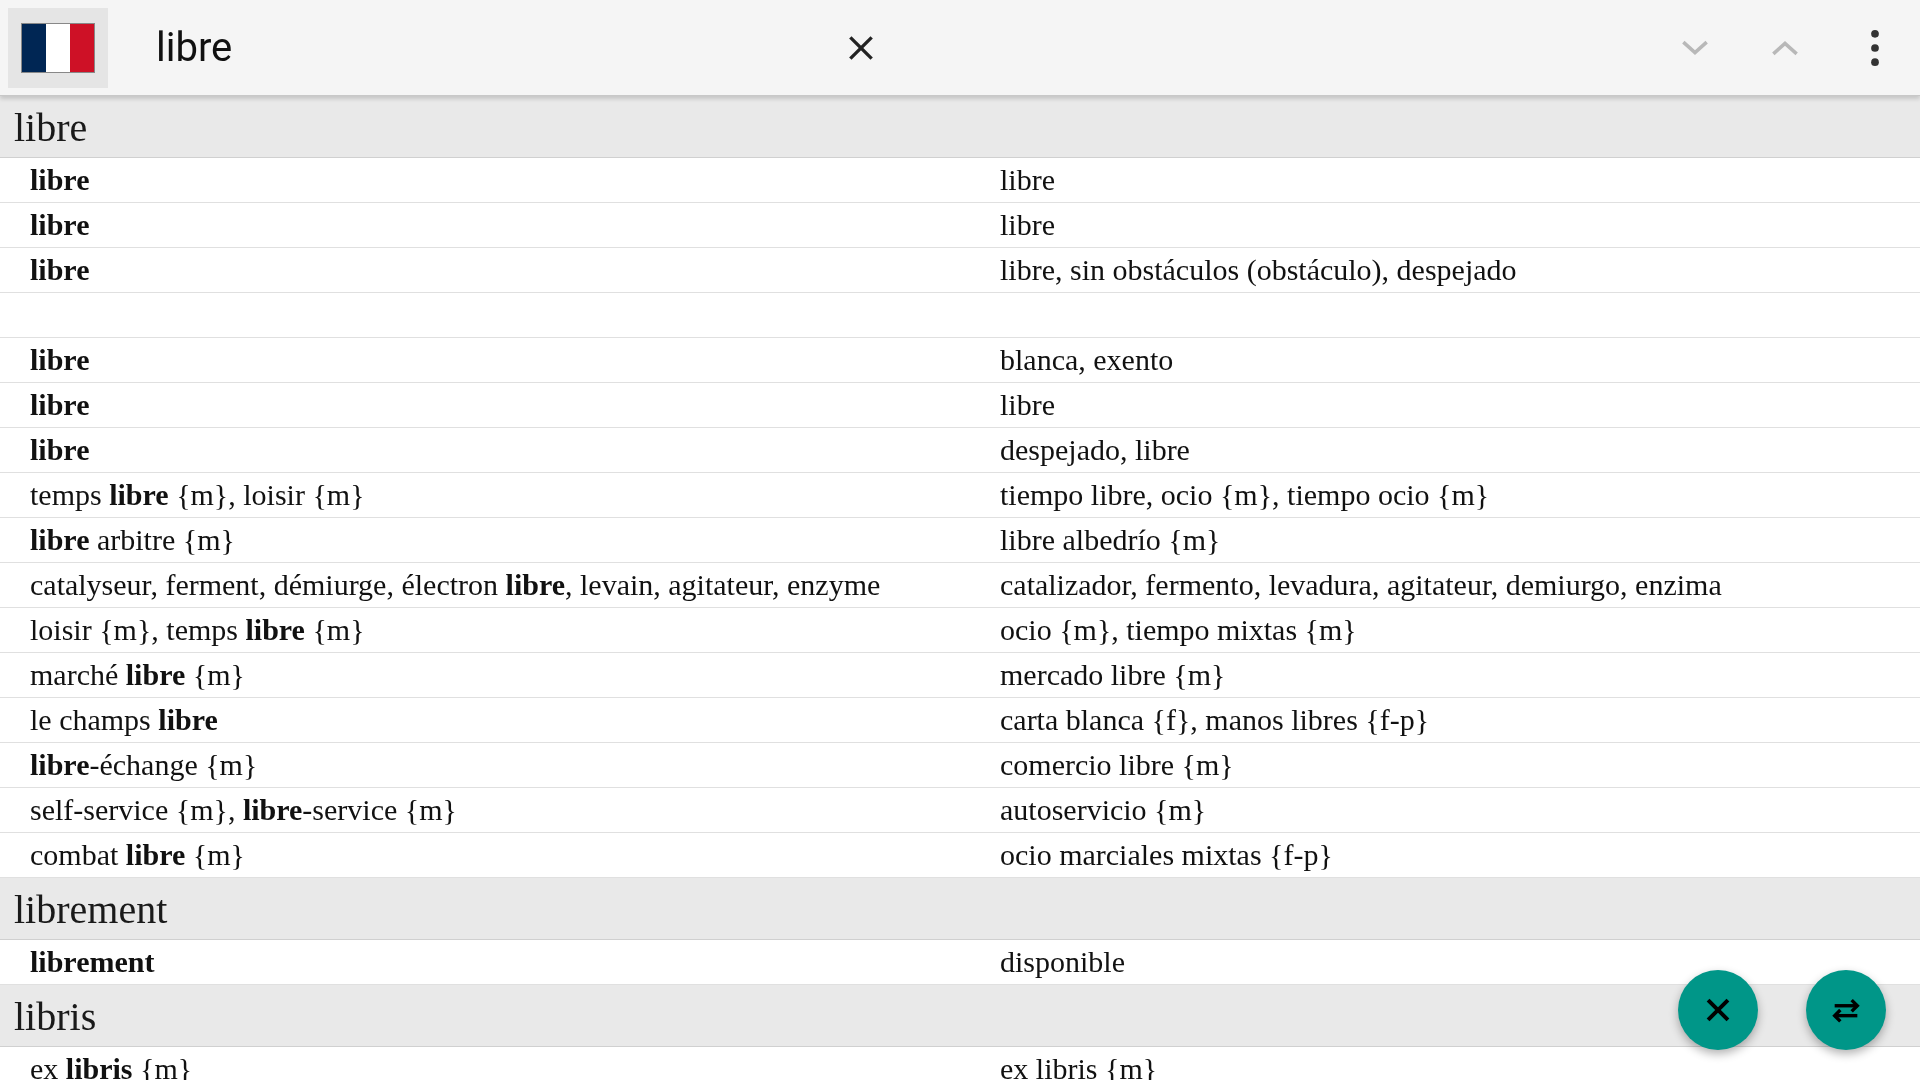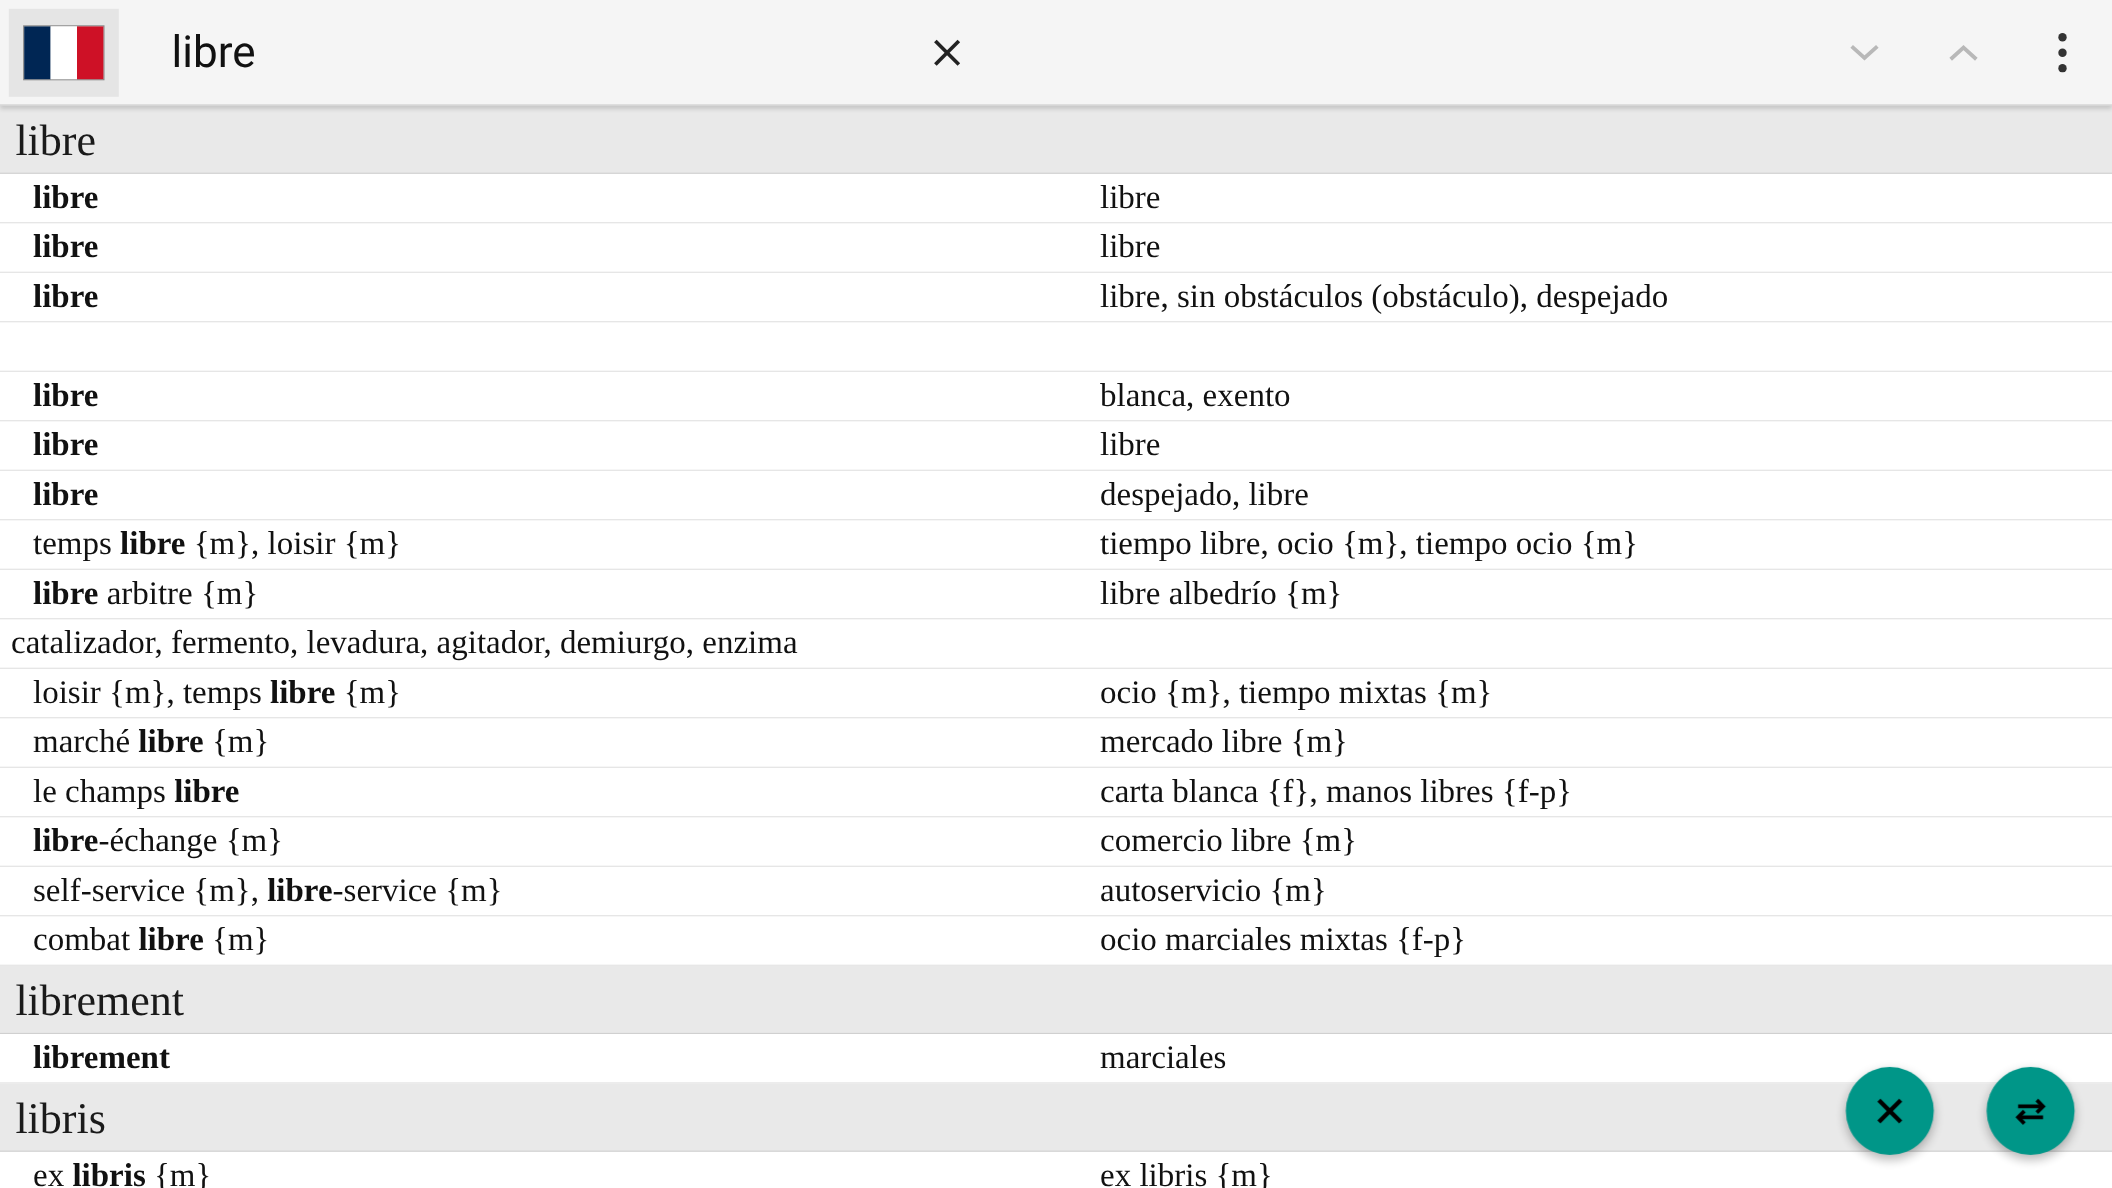--- a/index.html
+++ b/index.html
@@ -180,21 +180,22 @@
     </div>
     <div class="row">
       <div class="cell-l">temps <b>libre</b> {m}, loisir {m}</div>
       <div class="cell-r">tiempo libre, ocio {m}, tiempo ocio {m}</div>
     </div>
     <div class="row">
       <div class="cell-l"><b>libre</b> arbitre {m}</div>
       <div class="cell-r">libre albedrío {m}</div>
     </div>
     <div class="row">
-      <div class="cell-r">catalizador, fermento, levadura, agitador, demiurgo, enzima</div>
+      <div class="cell-l">catalyseur, ferment, démiurge, électron <b>libre</b>, levain, agitateur, enzyme</div>
+      <div class="cell-r">catalizador, fermento, levadura, agitateur, demiurgo, enzima</div>
     </div>
     <div class="row">
       <div class="cell-l">loisir {m}, temps <b>libre</b> {m}</div>
       <div class="cell-r">ocio {m}, tiempo mixtas {m}</div>
     </div>
     <div class="row">
       <div class="cell-l">marché <b>libre</b> {m}</div>
       <div class="cell-r">mercado libre {m}</div>
     </div>
     <div class="row">
@@ -209,21 +210,21 @@
       <div class="cell-l">self-service {m}, <b>libre</b>-service {m}</div>
       <div class="cell-r">autoservicio {m}</div>
     </div>
     <div class="row">
       <div class="cell-l">combat <b>libre</b> {m}</div>
       <div class="cell-r">ocio marciales mixtas {f-p}</div>
     </div>
     <div class="section-header">librement</div>
     <div class="row">
       <div class="cell-l"><b>librement</b></div>
-      <div class="cell-r">marciales</div>
+      <div class="cell-r">disponible</div>
     </div>
     <div class="section-header">libris</div>
     <div class="row">
       <div class="cell-l">ex <b>libris</b> {m}</div>
       <div class="cell-r">ex libris {m}</div>
     </div>
   </div>
 
 <div class="fab-container">
   <div class="fab">

